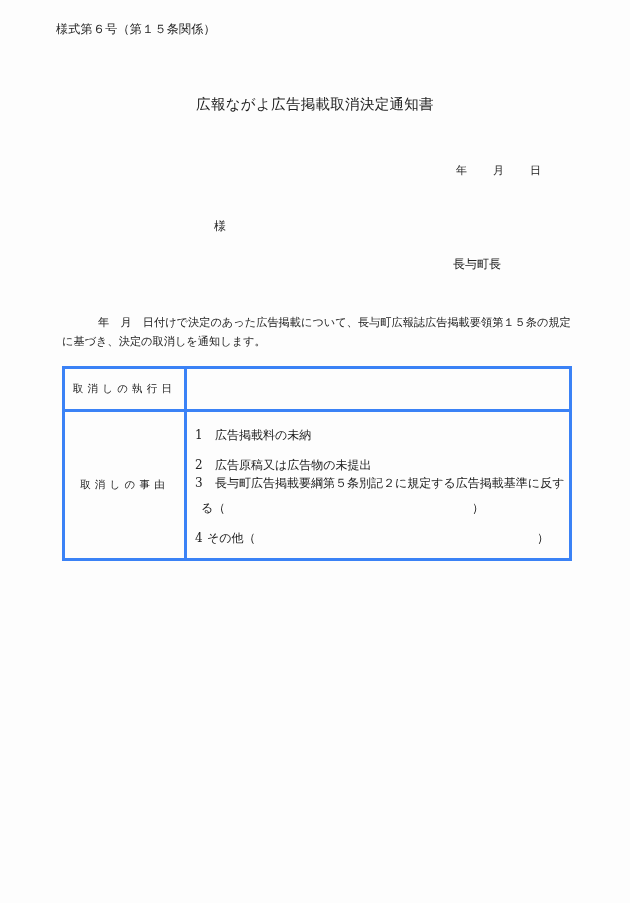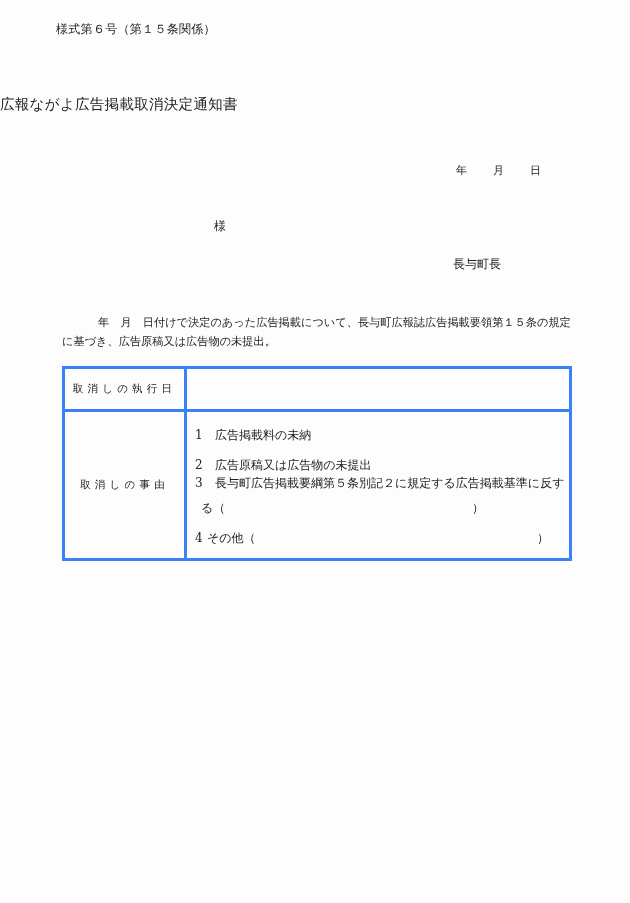--- a/index.html
+++ b/index.html
@@ -2,21 +2,21 @@
 <html><head>
 <meta charset="utf-8">
 <style>
   html, body { margin: 0; padding: 0; }
   body {
     width: 630px; height: 903px; background: #fdfdfd; position: relative;
     font-family: "DejaVu Serif", "Liberation Serif", serif; color: #222; overflow: hidden;
   }
   .abs { position: absolute; white-space: nowrap; }
   .form-no { left: 56px; top: 21px; font-size: 12px; letter-spacing: 0.3px; }
-  .title { left: 0; width: 630px; top: 95px; font-size: 14.5px; letter-spacing: 0.3px; padding-left: 0; }
+  .title { left: 0; width: 630px; text-align: center; top: 95px; font-size: 14.5px; letter-spacing: 0.3px; padding-left: 0; }
   .title span { display: inline-block; margin-left: 0; }
   .date { top: 163px; font-size: 11px; }
   .addressee { left: 214px; top: 218px; font-size: 12px; }
   .sender { left: 441px; top: 256px; font-size: 12px; margin-left: 12px; }
   .body-text { left: 62px; top: 313px; width: 515px; font-size: 11.2px; line-height: 19px; white-space: normal; }
   table.form {
     position: absolute; left: 62px; top: 366px; width: 510px; border-collapse: collapse;
     font-size: 10.5px;
   }
   table.form td { border: 3px solid #3b82f6; vertical-align: middle; padding: 0; }
@@ -34,21 +34,21 @@
 
 <div class="abs title"><span>広報ながよ広告掲載取消決定通知書</span></div>
 
 <div class="abs date" style="left:456px">年</div>
 <div class="abs date" style="left:493px">月</div>
 <div class="abs date" style="left:530px">日</div>
 
 <div class="abs addressee">様</div>
 <div class="abs sender">長与町長</div>
 
-<div class="abs body-text"><span style="display:inline-block;width:36px"></span><span>年　月　日付けで決定のあった広告掲載について、長与町広報誌広告掲載要領第１５条の規定に基づき、広告原稿又は広告物の未提出。</span></div>
+<div class="abs body-text"><span style="display:inline-block;width:36px"></span><span>年　月　日付けで決定のあった広告掲載について、長与町広報誌広告掲載要領第１５条の規定に基づき、決定の取消しを通知します。</span></div>
 
 <table class="form">
   <tbody>
       <tr class="r1">
     <td class="label">取消しの執行日</td>
     <td></td>
   </tr>
   <tr class="r2">
     <td class="label">取消しの事由</td>
     <td>

